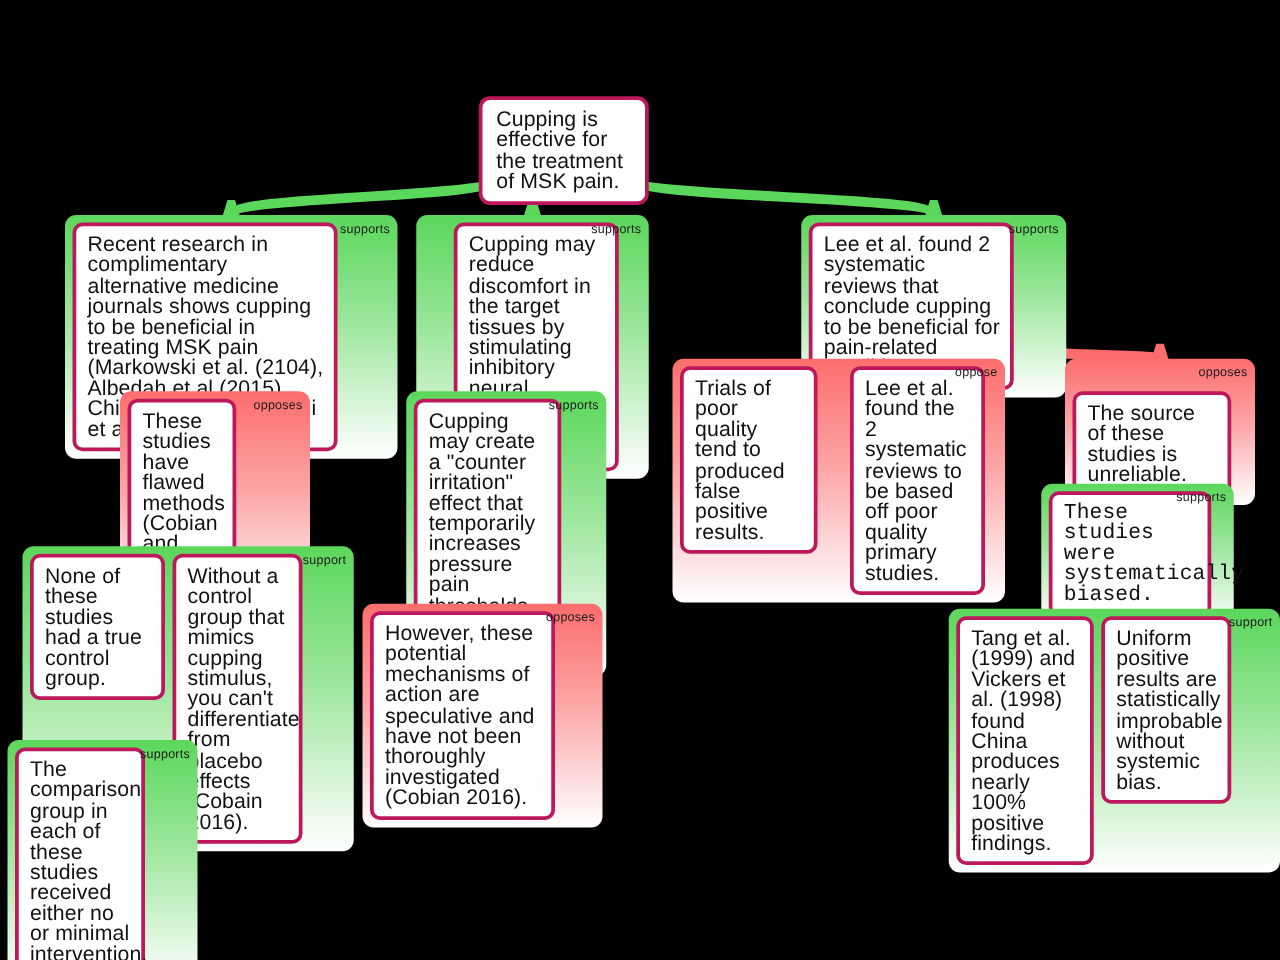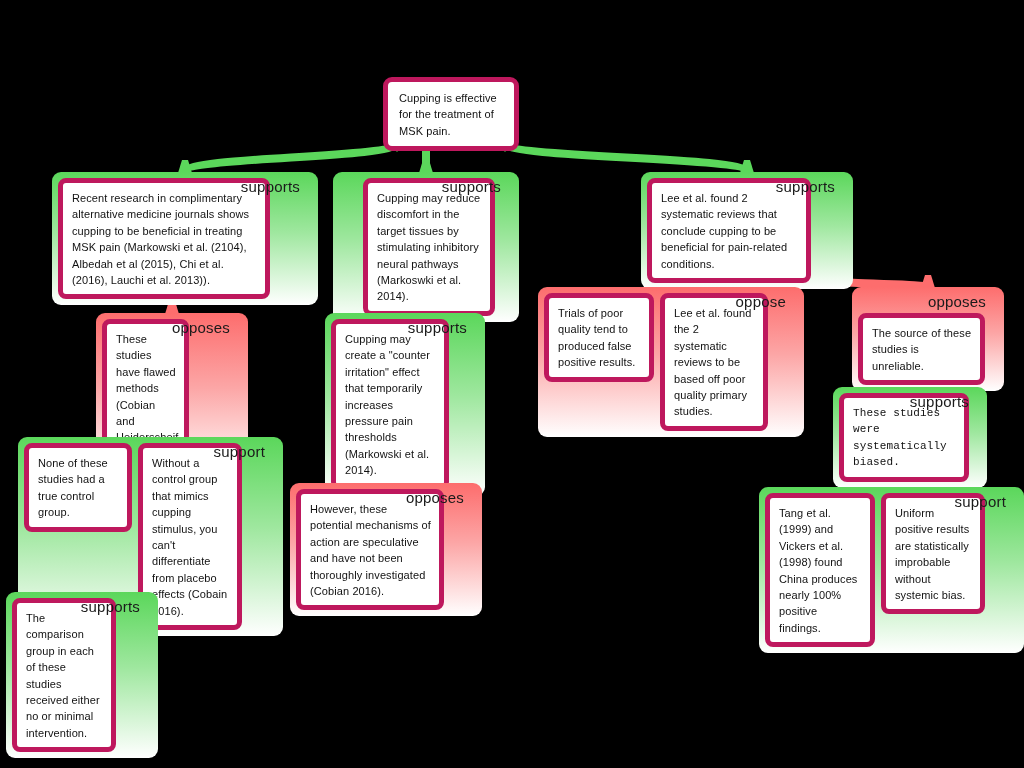--- a/index.html
+++ b/index.html
@@ -22,34 +22,34 @@
   .node.supports{
     background:linear-gradient(180deg,#4fd košik 0%,#ffffff 100%);
     background:linear-gradient(180deg,#5bd75b 0%,#9ee79e 45%,#ffffff 100%);
   }
   .node.opposes{
     background:linear-gradient(180deg,#fd6d6d 0%,#fca6a6 45%,#ffffff 100%);
   }
   
   .card{
     background:#ffffff;
-    border:5px solid #be185d;
+    border:3px solid #be185d;
     border-radius:8px;
     box-sizing:border-box;
     padding:7px 8px 6px 9px;
-    font-size:11px;
+    font-size:17px;
     line-height:16.4px;
     color:#111;
     letter-spacing:.1px;
   }
   .cards{display:flex;gap:6px;align-items:flex-start;}
   .reltag{
     position:absolute;
-    top:6px;right:18px;
-    font-size:15px;
+    top:6px;right:6px;
+    font-size:10px;
     color:#1a1a1a;
     letter-spacing:.2px;
     white-space:nowrap;
   }
   .node.root{
     background:none;padding:0;
   }
   .node.root .card{
     border-radius:9px;
     padding:8px 10px 7px 11px;
@@ -128,21 +128,21 @@
     </div>
     <div class="node supports" style="left: 325px; top: 313px; width: 160px; min-height: 113px;">
       <div class="cards">
         <div class="card" style="width: 118px;">Cupping may create a "counter irritation" effect that temporarily increases pressure pain thresholds (Markowski et al. 2014).</div>
       </div>
       <div class="reltag">supports</div>
     </div>
     <div class="node opposes" style="left: 538px; top: 287px; width: 266px; min-height: 94px;">
       <div class="cards">
         <div class="card" style="width: 110px;">Trials of poor quality tend to produced false positive results.</div>
-        <div class="card" style="width: 108px;">Lee et al. found the 2 systematic reviews to be based off poor quality primary studies.</div>
+        <div class="card" style="width: 108px; margin-left: 20px;">Lee et al. found the 2 systematic reviews to be based off poor quality primary studies.</div>
       </div>
       <div class="reltag">oppose</div>
     </div>
     <div class="node opposes" style="left: 852px; top: 287px; width: 152px; min-height: 52px;">
       <div class="cards">
         <div class="card" style="width: 127px; margin-top: 20px;">The source of these studies is unreliable.</div>
       </div>
       <div class="reltag">opposes</div>
     </div>
     <div class="node supports" style="left: 833px; top: 387px; width: 154px; min-height: 56px;">

